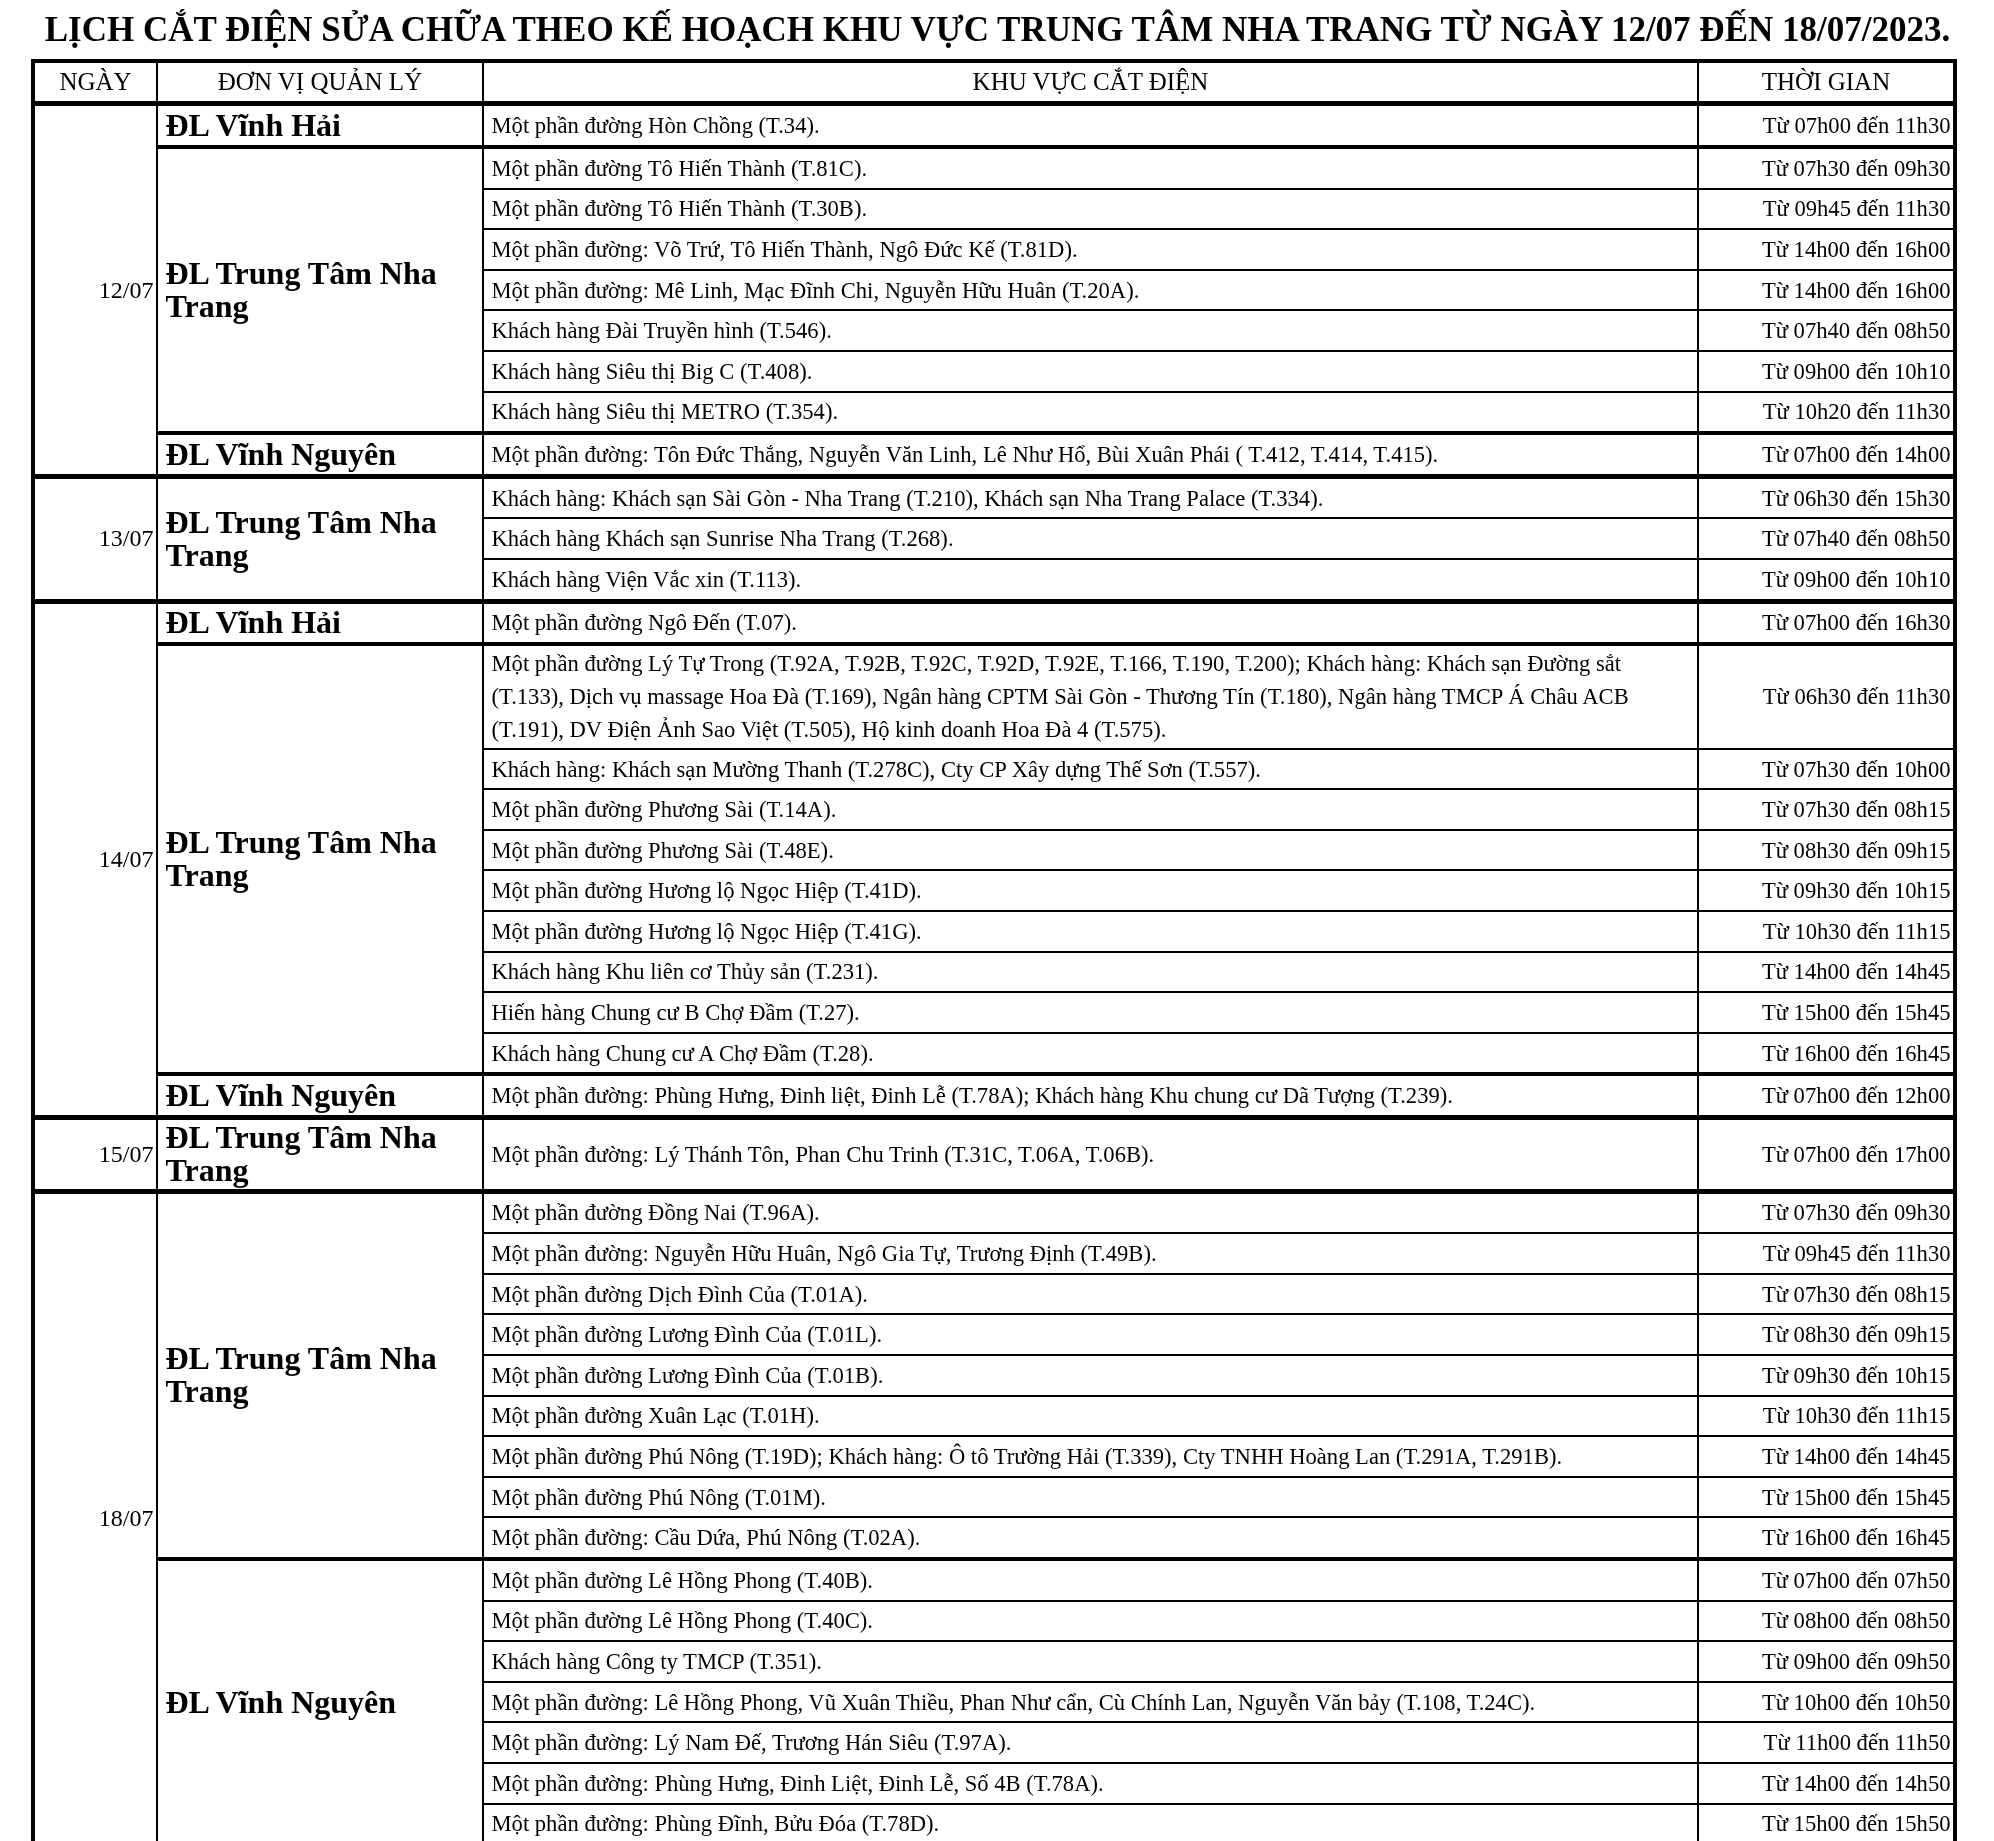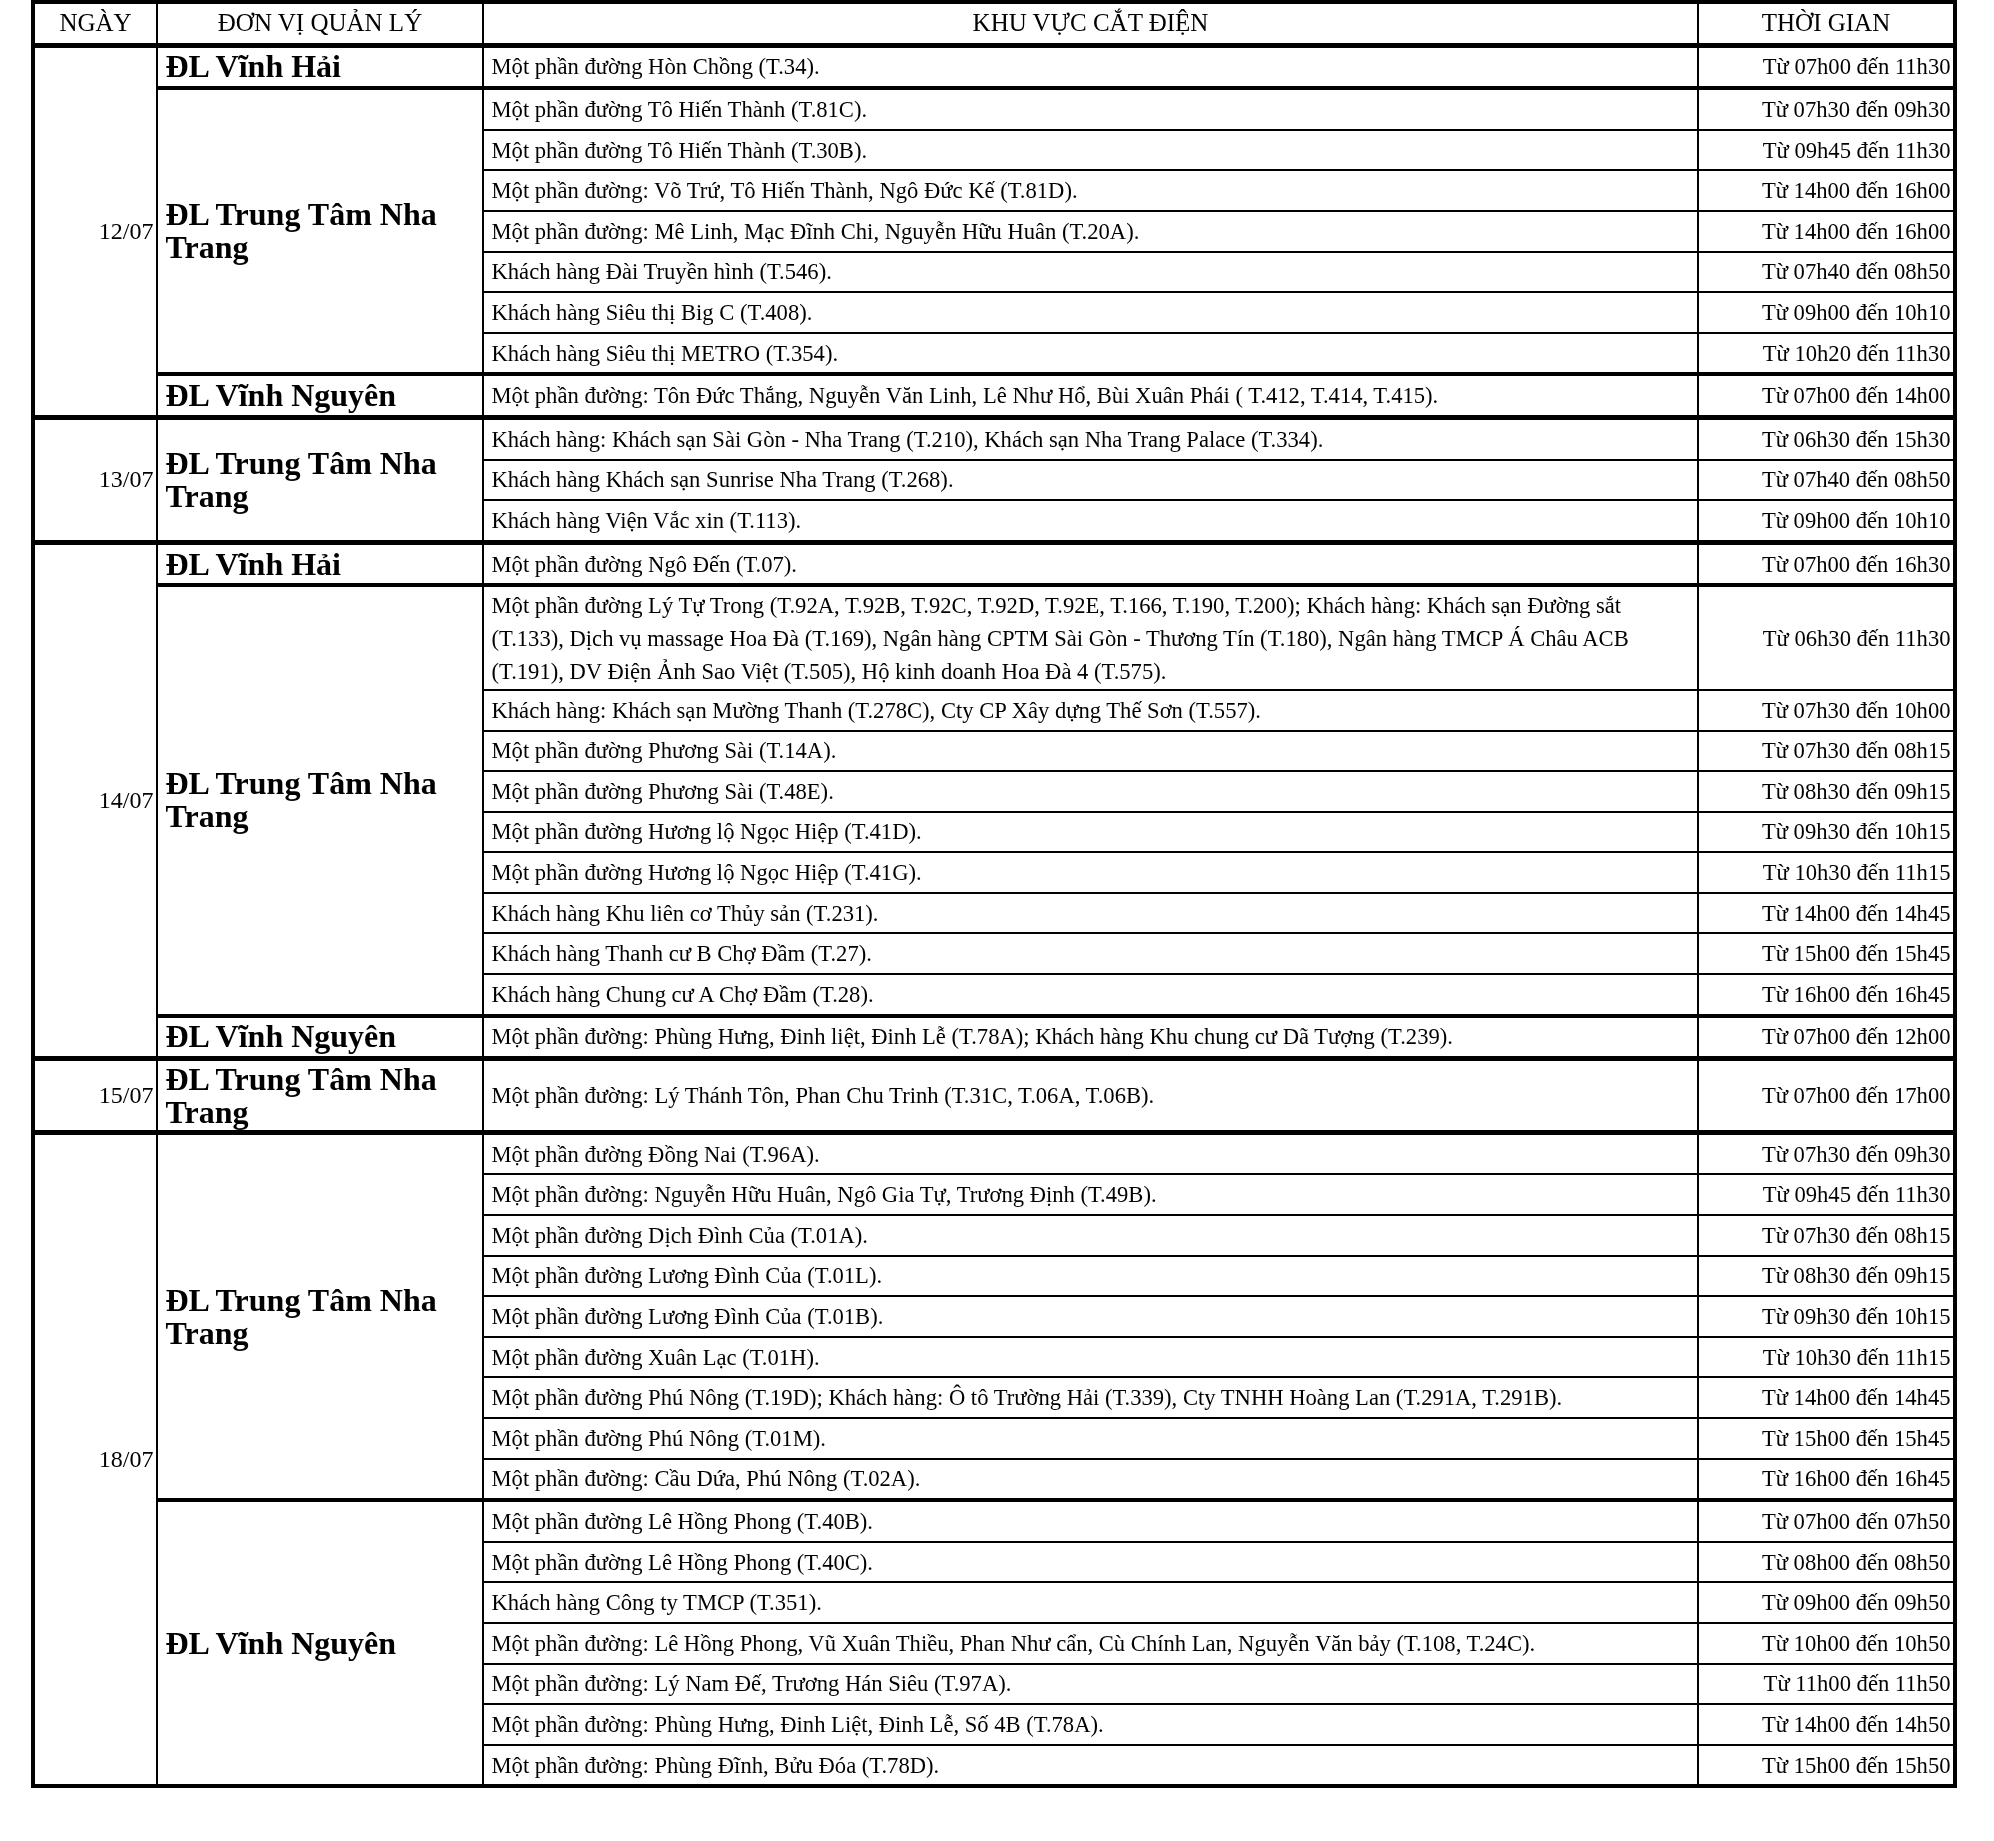--- a/index.html
+++ b/index.html
@@ -65,20 +65,21 @@
     padding: 1.3px 2.5px;
   }
   .schedule tr.unit-start td { border-top-width: 4.4px; margin-left: 44px; }
   .schedule tr.date-start td { border-top-width: 5.6px; }
 </style>
 </head>
 <body>
 
 <div class="page">
 
+  <h1 class="page-title">LỊCH CẮT ĐIỆN SỬA CHỮA THEO KẾ HOẠCH KHU VỰC TRUNG TÂM NHA TRANG TỪ NGÀY 12/07 ĐẾN 18/07/2023.</h1>
 
   <table class="schedule">
     <colgroup>
       <col style="width:124px">
       <col style="width:326px">
       <col style="width:1215px">
       <col style="width:257px">
     </colgroup>
     <thead>
       <tr>
@@ -172,21 +173,21 @@
         </tr>
         <tr>
           <td class="c-area">Một phần đường Hương lộ Ngọc Hiệp (T.41G).</td>
           <td class="c-time">Từ 10h30 đến 11h15</td>
         </tr>
         <tr>
           <td class="c-area">Khách hàng Khu liên cơ Thủy sản (T.231).</td>
           <td class="c-time">Từ 14h00 đến 14h45</td>
         </tr>
         <tr>
-          <td class="c-area">Khách hàng Thanh cư B Chợ Đầm (T.27).</td>
+          <td class="c-area">Hiến hàng Chung cư B Chợ Đầm (T.27).</td>
           <td class="c-time">Từ 15h00 đến 15h45</td>
         </tr>
         <tr>
           <td class="c-area">Khách hàng Chung cư A Chợ Đầm (T.28).</td>
           <td class="c-time">Từ 16h00 đến 16h45</td>
         </tr>
         <tr class="unit-start">
           <td class="c-unit" rowspan="1">ĐL Vĩnh Nguyên</td>
           <td class="c-area">Một phần đường: Phùng Hưng, Đinh liệt, Đinh Lễ (T.78A); Khách hàng Khu chung cư Dã Tượng (T.239).</td>
           <td class="c-time">Từ 07h00 đến 12h00</td>

